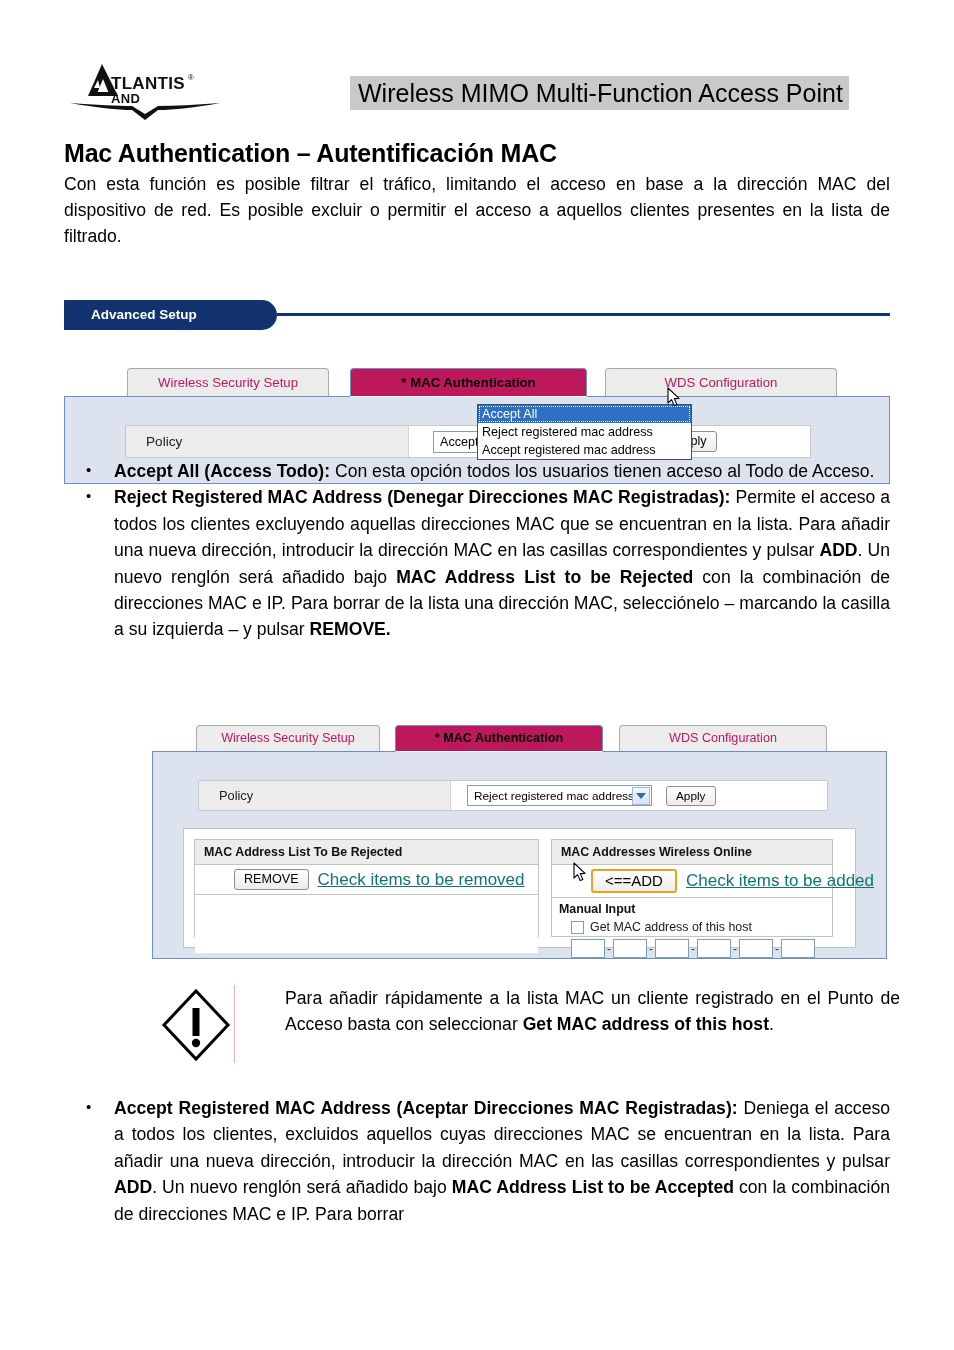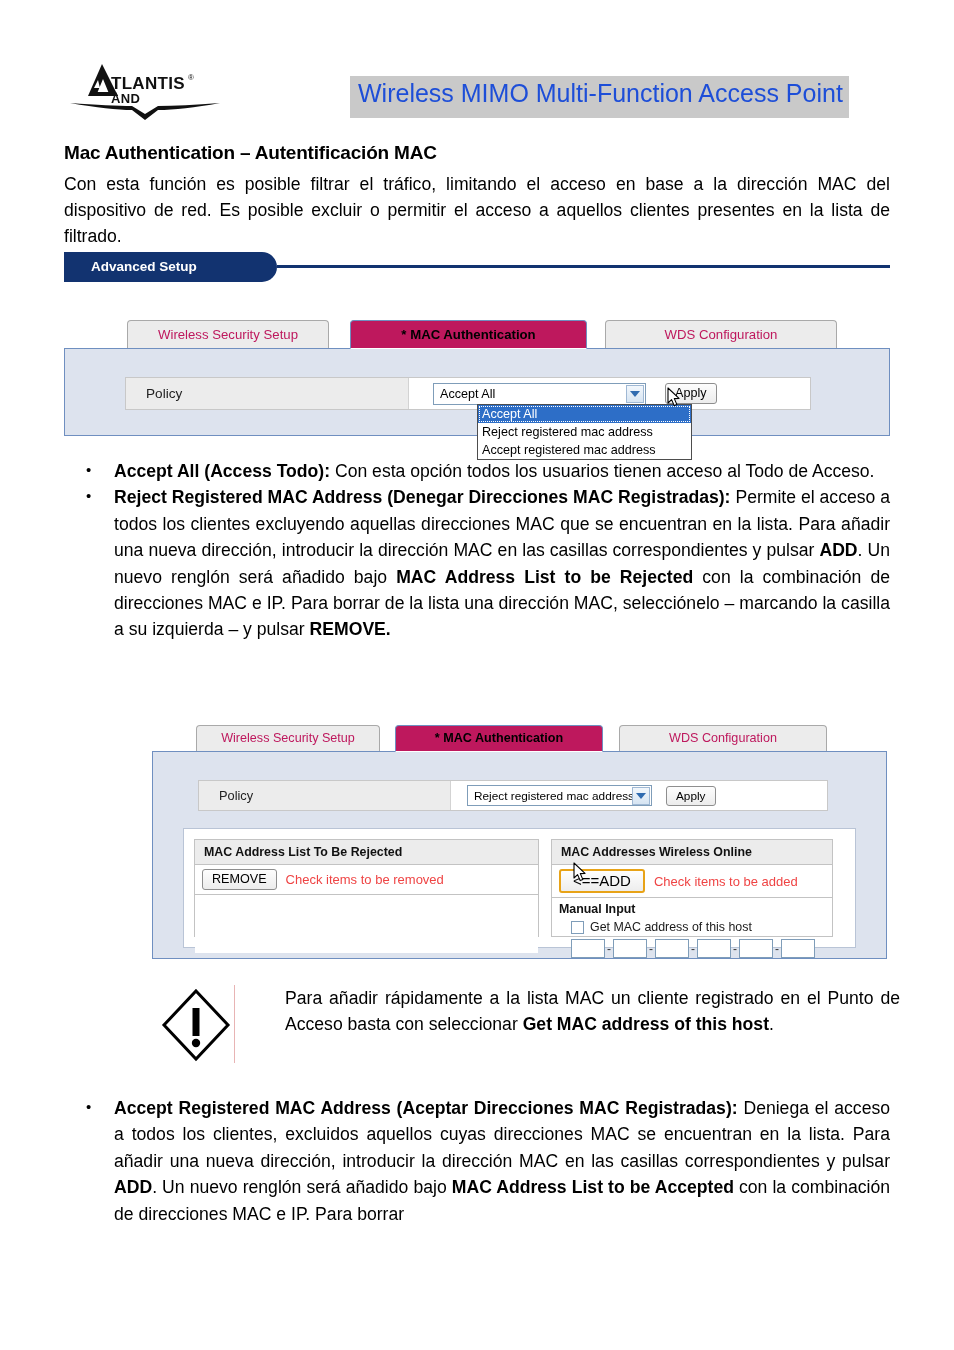--- a/index.html
+++ b/index.html
@@ -23,37 +23,37 @@
   }
   .logo-wrap {
     position: absolute;
     left: 70px; top: 58px;
     width: 150px; height: 62px;
   }
   .header-title {
     position: absolute;
     left: 350px; top: 76px;
     background: #c9c9c9;
-    color: #1d4ed8;
+    color: #000000;
     font-size: 25px;
     line-height: 34px;
-    padding: 0 6px 8px 8px;
+    padding: 0 6px 0 8px;
     white-space: nowrap;
     font-weight: 400;
   }
 
   
   .doc-body {
     position: absolute;
     left: 64px;
     top: 140px;
     width: 826px;
   }
   h1.section-title {
-    font-size: 19px;
+    font-size: 25px;
     font-weight: bold;
     margin: 0 0 5px 0;
     letter-spacing: -0.2px;
     line-height: 26px;
   }
   p.para {
     font-size: 17.6px;
     line-height: 26px;
     margin: 0;
     text-align: justify;
@@ -87,20 +87,21 @@
   .shot1 {
     position: absolute;
     left: 64px;
     top: 252px;
     width: 826px;
     height: 200px;
   }
   .adv-banner-row {
     position: relative;
     height: 30px;
+    margin-top: 48px;
   }
   .adv-banner {
     position: absolute;
     left: 0; top: 0;
     width: 213px; height: 30px;
     background: #123370;
     border-radius: 0 16px 16px 0;
     color: #ffffff;
     font-size: 13.5px;
     font-weight: bold;
@@ -214,20 +215,21 @@
   .btn {
     display: inline-block;
     background: linear-gradient(#fdfdfd, #ececec);
     border: 1px solid #8e8e8e;
     border-radius: 3px;
     font-size: 12.6px;
     line-height: 19px;
     padding: 0 9px;
     color: #000;
     white-space: nowrap;
+    margin-left: 32px;
   }
   .btn.apply1 { margin-left: 19px; }
   .btn.hot {
     border: 2px solid #e8a317;
     background: linear-gradient(#fefefe, #ededed);
     padding: 0 12px;
     line-height: 20px;
     font-size: 15px;
   }
 
@@ -328,23 +330,24 @@
   }
   .list-actionrow {
     display: flex;
     align-items: center;
     gap: 9px;
     padding: 4px 7px;
     border-bottom: 1px solid #c3c3c3;
     background: #ffffff;
   }
   .list-actionrow .hint {
-    font-size: 13px;
-    color: #ef4444;
+    font-size: 17px;
+    color: #0f766e;
     white-space: nowrap;
+    text-decoration: underline;
   }
   .list-body { height: 58px; background: #ffffff; }
 
   .manual-block { padding: 4px 7px 6px 7px; }
   .manual-title {
     font-size: 12.4px;
     font-weight: bold;
     color: #111;
     margin-bottom: 4px;
   }

